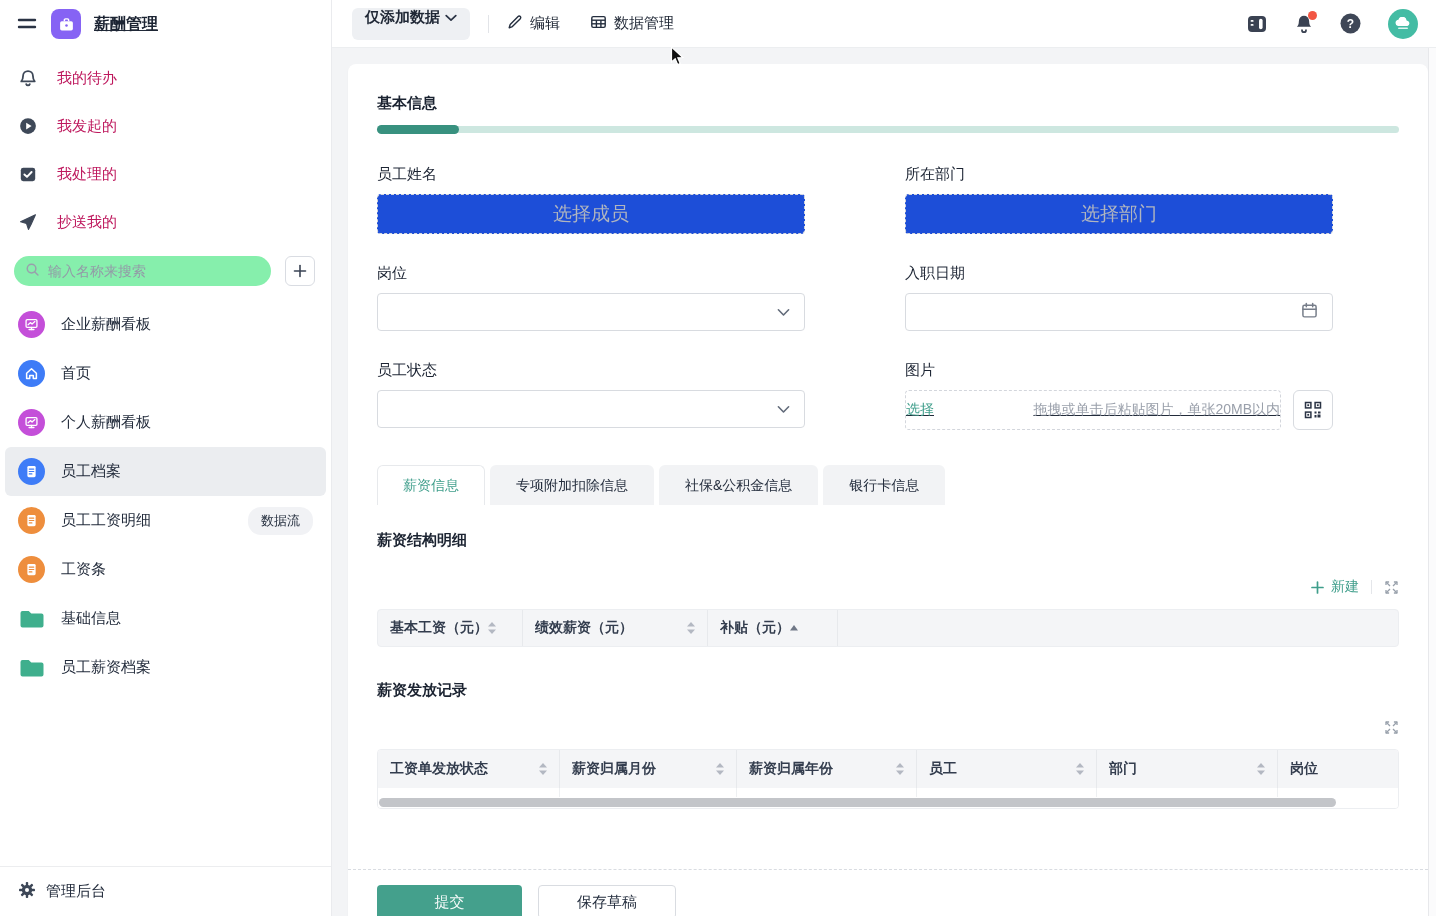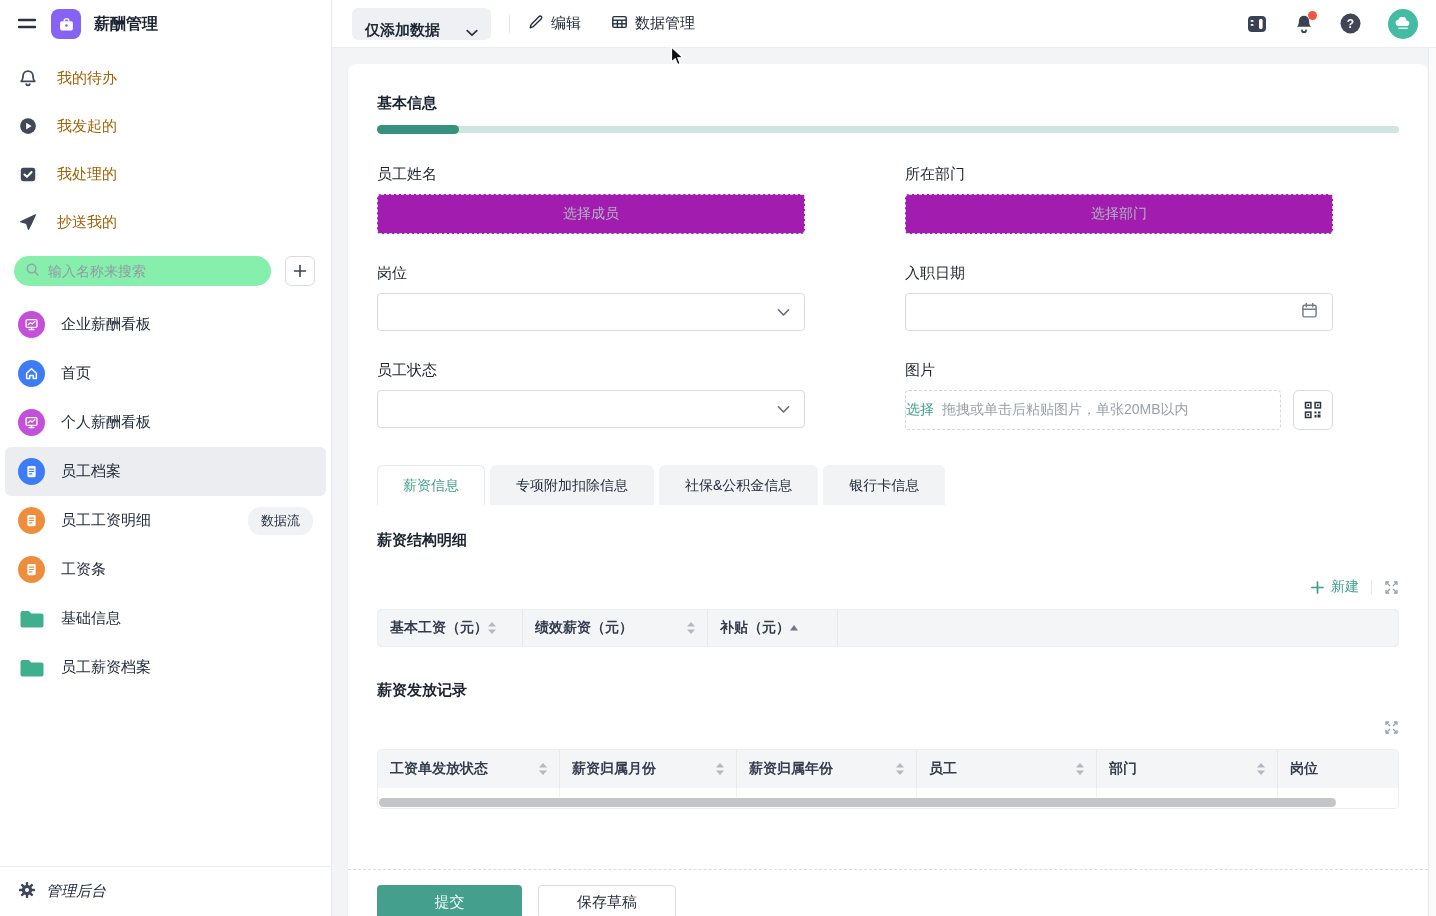--- a/index.html
+++ b/index.html
@@ -1,66 +1,66 @@
 <!DOCTYPE html>
 <html><head>
 <meta charset="utf-8">
 <style>
   * { box-sizing: border-box; margin: 0; padding: 0; }
   html,body { width:1436px; height:916px; overflow:hidden; }
   body { font-family:"Liberation Sans","DejaVu Sans",sans-serif; background:#fff; color:#222b3a; position:relative; }
 
   
   .sidebar { position:absolute; left:0; top:0; width:332px; height:916px; background:#fff; border-right:1px solid #eaebee; display:flex; flex-direction:column; }
-  .sb-header { height:48px; flex:0 0 48px; display:flex; align-items:center; padding:0 16px; gap:13px; }
+  .sb-header { height:48px; flex:0 0 48px; display:flex; align-items:center; padding:0 16px; gap:13px;text-decoration:underline; }
   .hamburger { width:22px; height:18px; display:flex; align-items:center; justify-content:center; cursor:pointer; }
   .app-icon { width:30px; height:30px; border-radius:8px; background:#8663F4; display:flex; align-items:center; justify-content:center; }
   .app-title { font-size:16px; font-weight:700; color:#1c2433; }
   .sb-nav { padding-top:6px; }
-  .sb-item { height:48px; display:flex; align-items:center; padding:0 18px; gap:19px; font-size:15px; color:#a16207; cursor:pointer; }
+  .sb-item { height:48px; display:flex; align-items:center; padding:0 18px; gap:19px; font-size:15px; color:#be185d; cursor:pointer; }
   .sb-item .nicon { width:20px; display:flex; justify-content:center; }
   .sb-search-row { display:flex; align-items:center; padding:10px 16px 10px 14px; gap:14px; }
   .sb-search { flex:1; height:30px; background:#86efac; border-radius:16px; display:flex; align-items:center; padding:0 11px; gap:8px; }
   .sb-search input { border:none; outline:none; background:transparent; font-size:14px; color:#242e3e; width:100%; font-family:inherit; }
   .sb-search input::placeholder { color:#939aa7; }
   .add-btn { width:30px; height:30px; border:1px solid #d9dce2; border-radius:6px; background:#fff; display:flex; align-items:center; justify-content:center; cursor:pointer; }
   .sb-menu { flex:1 1 auto; overflow:hidden; padding-top:4px; }
   .menu-item { height:49px; margin:0 5px; border-radius:6px; display:flex; align-items:center; padding:0 13px; gap:16px; font-size:15px; color:#232c3c; cursor:pointer; }
   .menu-item.active { background:#ebedf0; }
   .menu-icon { width:27px; height:27px; border-radius:50%; display:flex; align-items:center; justify-content:center; flex:0 0 27px; }
   .menu-icon.flat { background:transparent !important; border-radius:0; }
   .badge { margin-left:auto; background:#f1f2f5; border-radius:13px; padding:5px 13px; font-size:13px; color:#242e3e; }
-  .sb-footer { flex:0 0 50px; border-top:1px solid #ecedef; display:flex; align-items:center; padding:0 18px; gap:10px; font-size:15px; color:#232c3c; cursor:pointer;font-style:italic; }
+  .sb-footer { flex:0 0 50px; border-top:1px solid #ecedef; display:flex; align-items:center; padding:0 18px; gap:10px; font-size:15px; color:#232c3c; cursor:pointer; }
 
   
   .main { position:absolute; left:332px; top:0; width:1104px; height:916px; background:#f3f4f6; }
   .topbar { height:48px; background:#fff; border-bottom:1px solid #eceef0; display:flex; align-items:center; padding:0 18px 0 20px; }
-  .mode-btn { display:flex; align-items:flex-end; gap:26px; background:#eef0f3; border-radius:6px; height:32px; padding:0 13px; font-size:15px; font-weight:700; color:#1f2735; cursor:pointer; }
+  .mode-btn { display:flex; align-items:flex-start; gap:5px; background:#eef0f3; border-radius:6px; height:32px; padding:0 13px; font-size:15px; font-weight:700; color:#1f2735; cursor:pointer; }
   .tb-divider { width:1px; height:18px; background:#e2e4e8; margin:0 18px; }
   .tb-action { display:flex; align-items:center; gap:7px; font-size:15px; color:#1f2735; margin-right:30px; cursor:pointer; }
   .tb-right { margin-left:auto; display:flex; align-items:center; gap:27px; }
   .tb-icon { position:relative; display:flex; align-items:center; cursor:pointer; }
   .red-dot { position:absolute; top:-3px; right:-4px; width:9px; height:9px; border-radius:50%; background:#f25643; }
   .avatar { width:30px; height:30px; border-radius:50%; background:#44BCA4; display:flex; align-items:center; justify-content:center; cursor:pointer; }
 
   
   .content { position:absolute; left:0; top:48px; width:1096px; height:868px; overflow:hidden; }
   .vscroll { position:absolute; right:0; top:48px; width:8px; height:868px; background:#fbfbfc; border-left:1px solid #e7e8eb; }
   .card { position:absolute; left:16px; top:16px; width:1080px; height:900px; background:#fff; border-radius:8px; box-shadow:0 1px 2px rgba(30,40,60,.04); padding:30px 29px 0; }
 
   .section-title { font-size:15px; font-weight:700; color:#1b2331; }
   .progress-track { margin-top:13px; height:7px; border-radius:4px; background:#cde7e0; position:relative; }
   .progress-fill { position:absolute; left:0; top:-1px; height:9px; border-radius:5px; background:#38917f; }
 
   .form-grid { display:grid; grid-template-columns:428px 428px; column-gap:100px; row-gap:30px; margin-top:32px; }
   .f-label { font-size:15px; font-weight:400; color:#1c2433; margin-bottom:10px; }
-  .dashed-btn { height:40px; border:1px dashed #d3d6dc; border-radius:4px; display:flex; align-items:center; justify-content:center; color:#b0b5bf; font-size:14px; background:#a21caf; cursor:pointer; }
+  .dashed-btn { height:40px; border:1px dashed #d3d6dc; border-radius:4px; display:flex; align-items:center; justify-content:center; color:#b0b5bf; font-size:19px; background:#1d4ed8; cursor:pointer; }
   .select-box, .date-box { height:38px; border:1px solid #d8dbe0; border-radius:4px; background:#fff; display:flex; align-items:center; justify-content:flex-end; padding:0 14px; cursor:pointer; }
   .photo-row { display:flex; gap:12px; }
-  .photo-drop { flex:1; height:40px; border:1px dashed #d3d6dc; border-radius:4px; display:flex; align-items:center; justify-content:flex-start; gap:8px; font-size:14px; cursor:pointer; }
+  .photo-drop { flex:1; height:40px; border:1px dashed #d3d6dc; border-radius:4px; display:flex; align-items:center; justify-content:space-between; gap:24px; font-size:14px; cursor:pointer;text-decoration:underline; }
   .photo-choose { color:#3F9E8B; }
   .photo-hint { color:#9aa0ab; }
   .qr-btn { width:40px; height:40px; border:1px solid #d8dbe0; border-radius:6px; background:#fff; display:flex; align-items:center; justify-content:center; cursor:pointer; }
 
   .tabs { display:flex; margin-top:35px; }
   .tab { height:40px; display:flex; align-items:center; padding:0 25px; font-size:14px; border-radius:6px 6px 0 0; background:#f2f3f5; color:#252e3e; margin-right:5px; border:1px solid transparent; border-bottom:none; cursor:pointer; }
   .tab.active { background:#fff; border-color:#e7e9ec; color:#3F9E8B; }
 
   .sec2-title { margin-top:26px; }
   .toolbar-row { display:flex; justify-content:flex-end; align-items:center; gap:12px; margin-top:27px; margin-bottom:12px; height:20px; }

